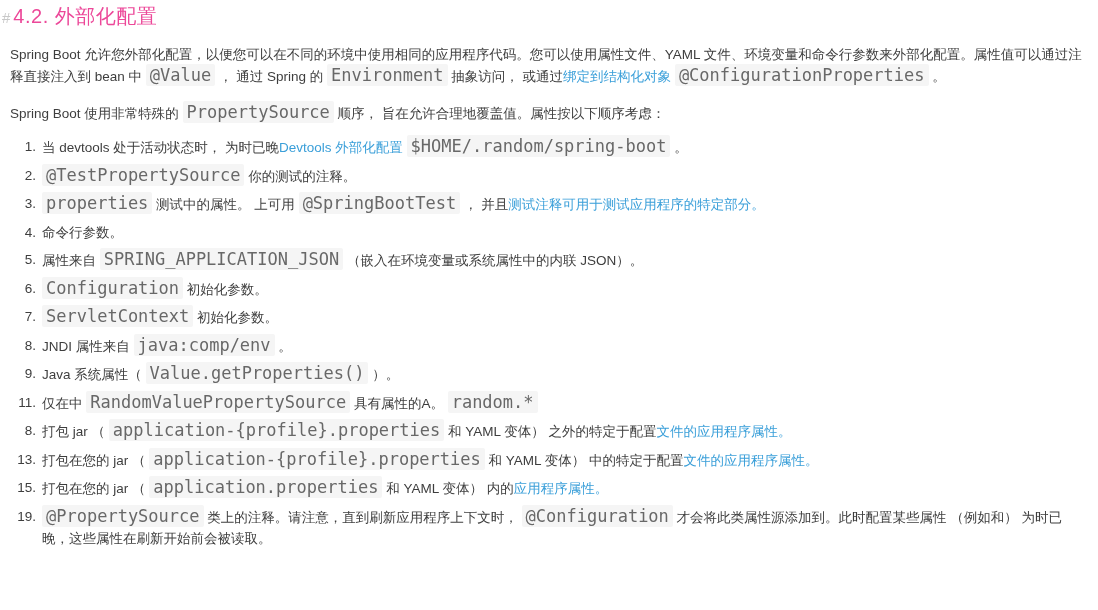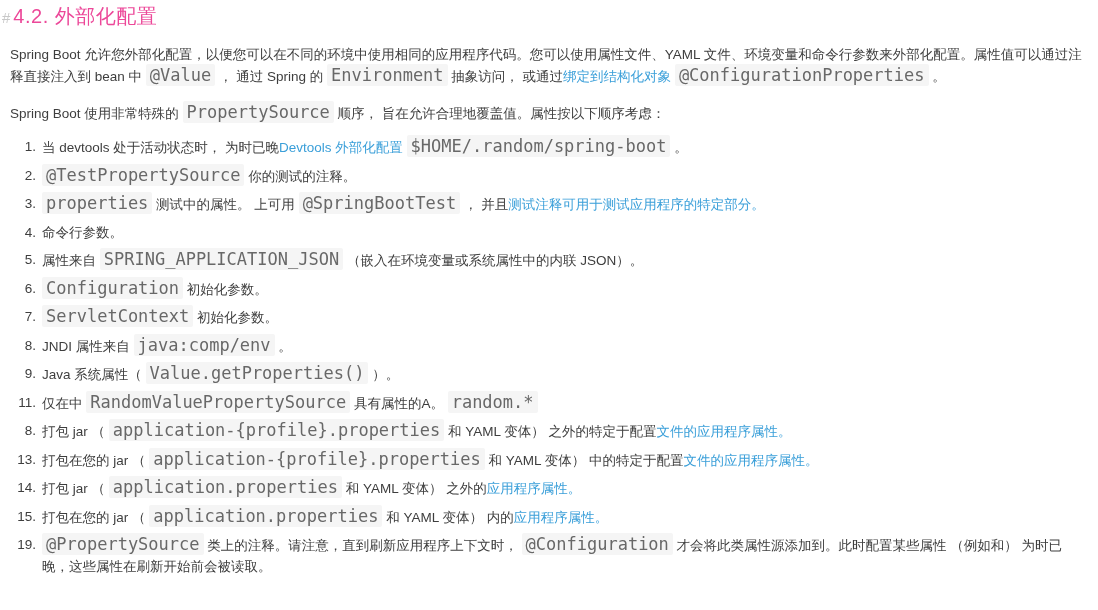--- a/index.html
+++ b/index.html
@@ -134,24 +134,20 @@
     </li>
     <li class="list-item">
       <span class="list-item-number">8.</span>
       <div class="list-item-content"><span>打包 jar （ </span><code class="inline-code">application-{profile}.properties</code><span> 和 YAML 变体） 之外的特定于配置</span><a class="doc-link" href="#">文件的应用程序属性。</a></div>
     </li>
     <li class="list-item">
       <span class="list-item-number">13.</span>
       <div class="list-item-content"><span>打包在您的 jar （ </span><code class="inline-code">application-{profile}.properties</code><span> 和 YAML 变体） 中的特定于配置</span><a class="doc-link" href="#">文件的应用程序属性。</a></div>
     </li>
     <li class="list-item">
-      <span class="list-item-number">14.</span>
-      <div class="list-item-content"><span>打包 jar （ </span><code class="inline-code">application.properties</code><span> 和 YAML 变体） 之外的</span><a class="doc-link" href="#">应用程序属性。</a></div>
-    </li>
-    <li class="list-item">
       <span class="list-item-number">15.</span>
       <div class="list-item-content"><span>打包在您的 jar （ </span><code class="inline-code">application.properties</code><span> 和 YAML 变体） 内的</span><a class="doc-link" href="#">应用程序属性。</a></div>
     </li>
     <li class="list-item">
       <span class="list-item-number">19.</span>
       <div class="list-item-content"><code class="inline-code">@PropertySource</code><span> 类上的注释。请注意，直到刷新应用程序上下文时， </span><code class="inline-code">@Configuration</code><span> 才会将此类属性源添加到。此时配置某些属性 （例如和） 为时已晚，这些属性在刷新开始前会被读取。</span><br></div>
     </li>
   </ol>
 
 </body></html>

